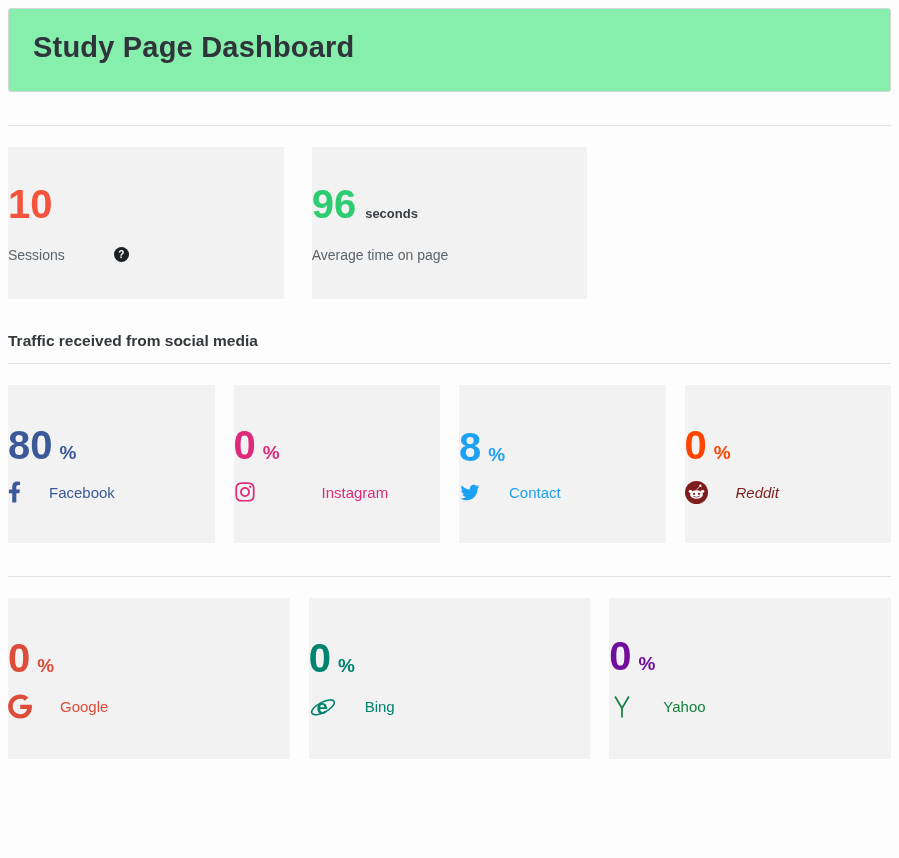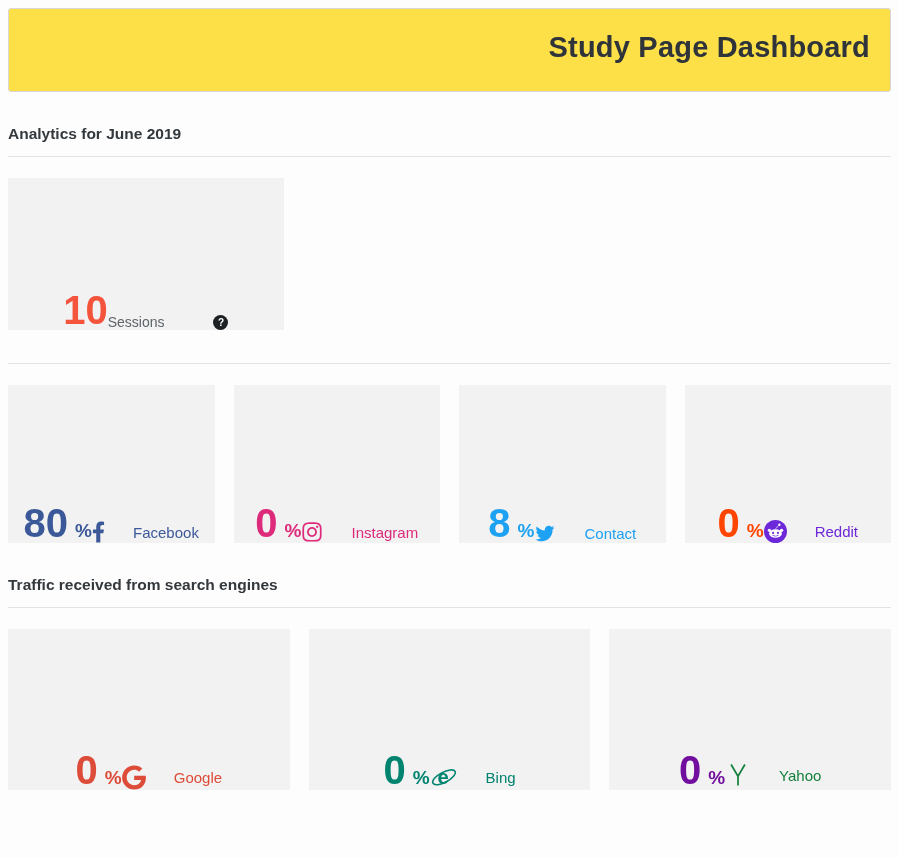--- a/index.html
+++ b/index.html
@@ -8,23 +8,22 @@
     font-family: "Liberation Sans", sans-serif;
     color: #3c4045;
     width: 899px;
   }
   .page { padding: 8px 8px 6px 8px; }
 
   
   .header-box {
     border: 1px solid #d6d6d6;
     border-radius: 3px;
-    background: #fde047;
+    background: #86efac;
     padding: 22px 20px 27px 24px;
-    text-align: right;
   }
   .page-title {
     margin: 0;
     font-size: 29px;
     font-weight: bold;
     color: #2f343a;
     letter-spacing: 0.2px;
   }
   .page-subtitle {
     margin: 15px 0 0 0;
@@ -49,21 +48,22 @@
 
   
   .cards { display: grid; margin-top: 21px; }
   .cols3  { grid-template-columns: repeat(3, 1fr); gap: 28px; }
   .cols3b { grid-template-columns: repeat(3, 1fr); gap: 19px; }
   .cols4  { grid-template-columns: repeat(4, 1fr); gap: 19px; }
 
   .card {
     background: #f2f2f2;
     display: flex;
-    align-items: flex-end;
+    flex-direction: column;
+    align-items: flex-start;
     justify-content: center;
     text-align: center;
   }
   .h-analytics { min-height: 152px; }
   .h-social    { min-height: 158px; }
   .h-search    { min-height: 161px; }
 
   
   .metric { display: flex; align-items: baseline; line-height: 1; }
   .big-number { font-size: 40px; font-weight: bold; }
@@ -97,40 +97,49 @@
 </head>
 <body>
 
 <div class="page">
 
   <header class="header-box">
     <h1 class="page-title">Study Page Dashboard</h1>
   </header>
 
   <section class="section">
-    <h2 class="section-heading">Analytics for June 2019</h2>
     <hr class="rule">
     <div class="cards cols3">
 
       <div class="card h-analytics">
         <div class="metric">
           <span class="big-number" style="color: rgb(244, 83, 60);">10</span>
         </div>
         <div class="plain-label-row">
           <span>Sessions</span>
           <span class="help-badge">?</span>
         </div>
       </div>
 
+      <div class="card h-analytics">
+        <div class="metric">
+          <span class="big-number" style="color: rgb(46, 204, 113);">96</span>
+          <span class="unit-seconds">seconds</span>
+        </div>
+        <div class="plain-label-row">
+          <span>Average time on page</span>
+        </div>
+      </div>
 
 
     </div>
   </section>
 
   <section class="section">
+    <h2 class="section-heading">Traffic received from social media</h2>
     <hr class="rule">
     <div class="cards cols4">
 
       <div class="card h-social">
         <div class="metric" style="color: rgb(59, 89, 152);">
           <span class="big-number">80</span>
           <span class="pct">%</span>
         </div>
         <div class="brand-row" style="color: rgb(59, 89, 152);">
           <span class="icon">
@@ -140,21 +149,21 @@
           </span>
           <span class="brand-label">Facebook</span>
         </div>
       </div>
 
       <div class="card h-social">
         <div class="metric" style="color: rgb(221, 42, 123);">
           <span class="big-number">0</span>
           <span class="pct">%</span>
         </div>
-        <div class="brand-row" style="color: rgb(221, 42, 123);">
+        <div class="brand-row" style="color: rgb(221, 42, 123); gap: 38px;">
           <span class="icon">
             <svg width="22" height="22" viewBox="0 0 448 512" fill="currentColor">
                 <path d="M224.1 141c-63.6 0-114.9 51.3-114.9 114.9s51.3 114.9 114.9 114.9S339 319.5 339 255.9 287.7 141 224.1 141zm0 189.6c-41.1 0-74.7-33.5-74.7-74.7s33.5-74.7 74.7-74.7 74.7 33.5 74.7 74.7-33.6 74.7-74.7 74.7zm146.4-194.3c0 14.9-12 26.8-26.8 26.8-14.9 0-26.8-12-26.8-26.8s12-26.8 26.8-26.8 26.8 12 26.8 26.8zm76.1 27.2c-1.7-35.9-9.9-67.7-36.2-93.9-26.2-26.2-58-34.4-93.9-36.2-37-2.1-147.9-2.1-184.9 0-35.8 1.7-67.6 9.9-93.9 36.1s-34.4 58-36.2 93.9c-2.1 37-2.1 147.9 0 184.9 1.7 35.9 9.9 67.7 36.2 93.9s58 34.4 93.9 36.2c37 2.1 147.9 2.1 184.9 0 35.9-1.7 67.7-9.9 93.9-36.2 26.2-26.2 34.4-58 36.2-93.9 2.1-37 2.1-147.8 0-184.8zM398.8 388c-7.8 19.6-22.9 34.7-42.6 42.6-29.5 11.7-99.5 9-132.1 9s-102.7 2.6-132.1-9c-19.6-7.8-34.7-22.9-42.6-42.6-11.7-29.5-9-99.5-9-132.1s-2.6-102.7 9-132.1c7.8-19.6 22.9-34.7 42.6-42.6 29.5-11.7 99.5-9 132.1-9s102.7-2.6 132.1 9c19.6 7.8 34.7 22.9 42.6 42.6 11.7 29.5 9 99.5 9 132.1s2.7 102.7-9 132.1z"></path>
               </svg>
           </span>
           <span class="brand-label">Instagram</span>
         </div>
       </div>
 
       <div class="card h-social">
@@ -170,21 +179,21 @@
           </span>
           <span class="brand-label">Contact</span>
         </div>
       </div>
 
       <div class="card h-social">
         <div class="metric" style="color: rgb(255, 69, 0);">
           <span class="big-number">0</span>
           <span class="pct">%</span>
         </div>
-        <div class="brand-row" style="color: #6d28d9;">
+        <div class="brand-row" style="color: #7f1d1d; font-style: italic;">
           <span class="icon">
             <svg width="23" height="23" viewBox="0 0 512 512">
               <circle cx="256" cy="256" r="256" fill="currentColor"></circle>
               <circle cx="120" cy="230" r="36" fill="#fff"></circle>
               <circle cx="392" cy="230" r="36" fill="#fff"></circle>
               <line x1="258" y1="196" x2="332" y2="116" stroke="#fff" stroke-width="16"></line>
               <circle cx="342" cy="106" r="26" fill="#fff"></circle>
               <ellipse cx="256" cy="300" rx="142" ry="96" fill="#fff"></ellipse>
               <circle cx="202" cy="288" r="24" fill="currentColor"></circle>
               <circle cx="310" cy="288" r="24" fill="currentColor"></circle>
@@ -192,21 +201,20 @@
             </svg>
           </span>
           <span class="brand-label">Reddit</span>
         </div>
       </div>
 
     </div>
   </section>
 
   <section class="section">
-    <h2 class="section-heading">Traffic received from search engines</h2>
     <hr class="rule">
     <div class="cards cols3b">
 
       <div class="card h-search">
         <div class="metric" style="color: rgb(221, 75, 57);">
           <span class="big-number">0</span>
           <span class="pct">%</span>
         </div>
         <div class="brand-row" style="color: rgb(221, 75, 57);">
           <span class="icon">

